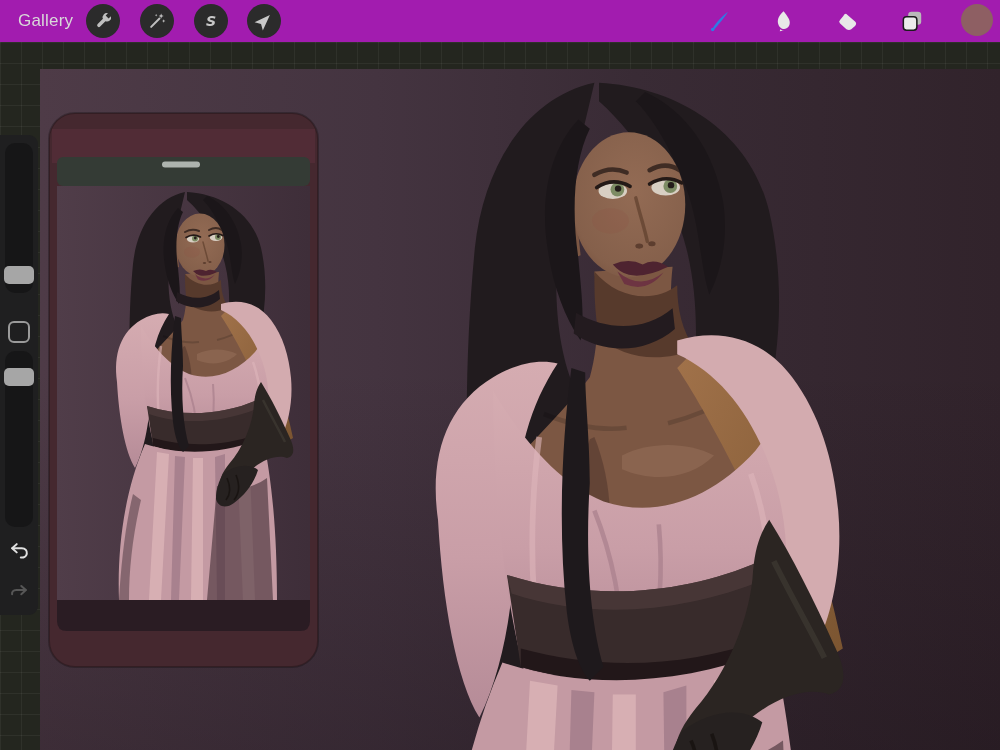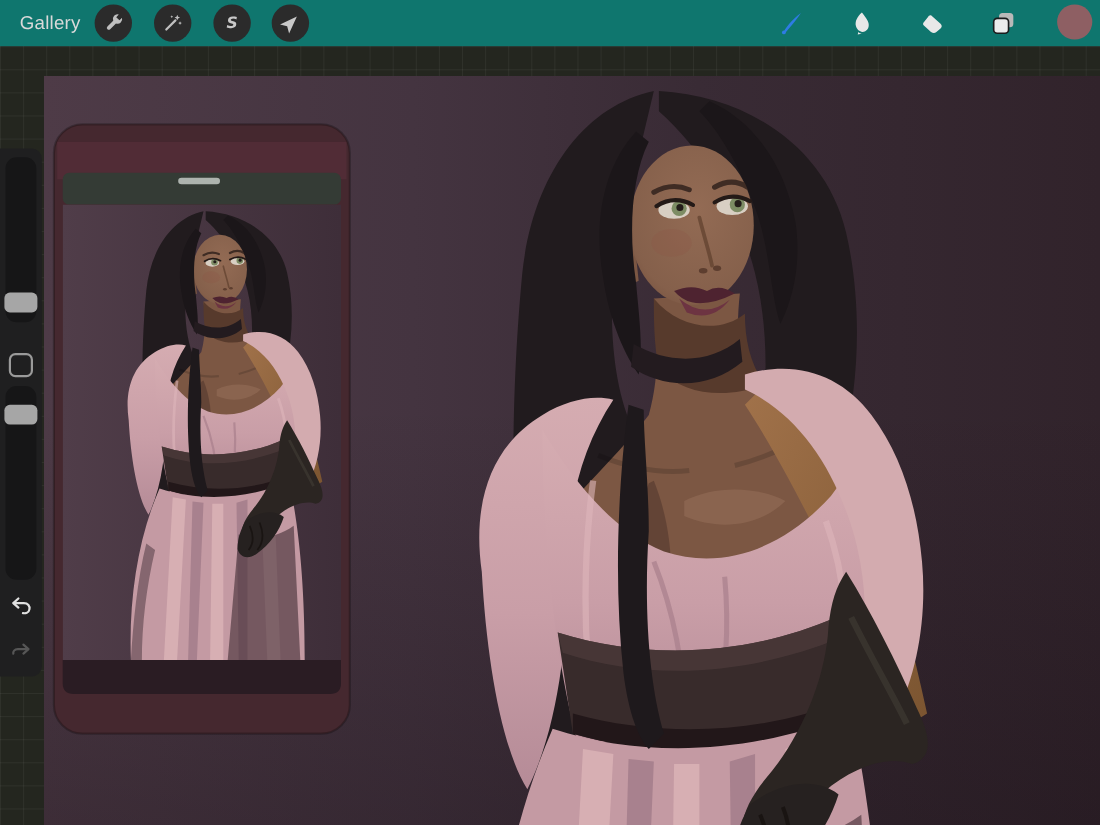--- a/index.html
+++ b/index.html
@@ -12,21 +12,21 @@
     background-color:#24261f;
     background-image:
       linear-gradient(rgba(255,255,255,0.05) 1px, transparent 1px),
       linear-gradient(90deg, rgba(255,255,255,0.05) 1px, transparent 1px);
     background-size:21px 21px;
   }
 
   
   .toolbar {
     position:absolute; left:0; top:0; width:1000px; height:42px;
-    background:#0f766e; z-index:20;
+    background:#a21caf; z-index:20;
     display:flex; align-items:center;
   }
   .gallery-label {
     position:absolute; left:18px; top:0; height:42px;
     display:flex; align-items:center;
     color:#d9d9d9; font-size:17px; letter-spacing:0.2px; cursor:default;
   }
   .tool-circle {
     position:absolute; top:4px; width:34px; height:34px; border-radius:50%;
     background:#2b2b2b; display:flex; align-items:center; justify-content:center;

